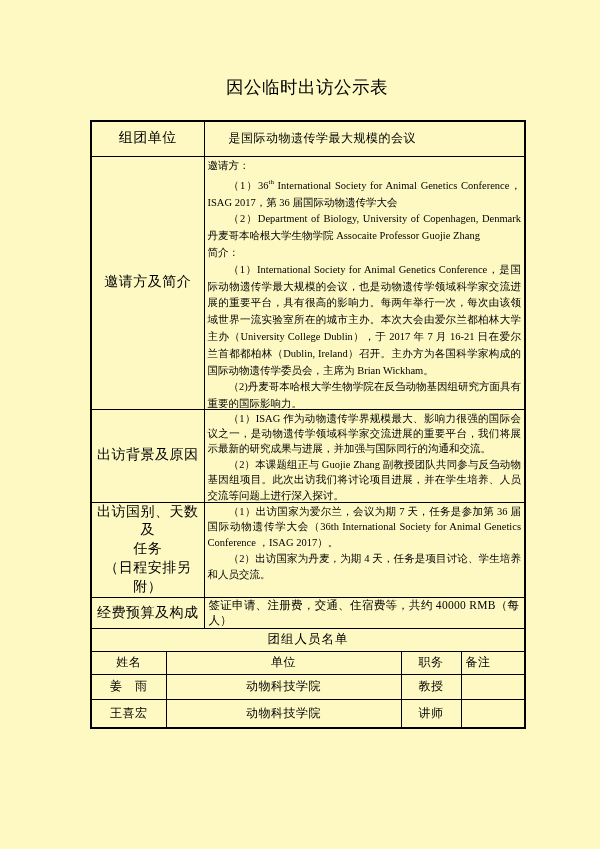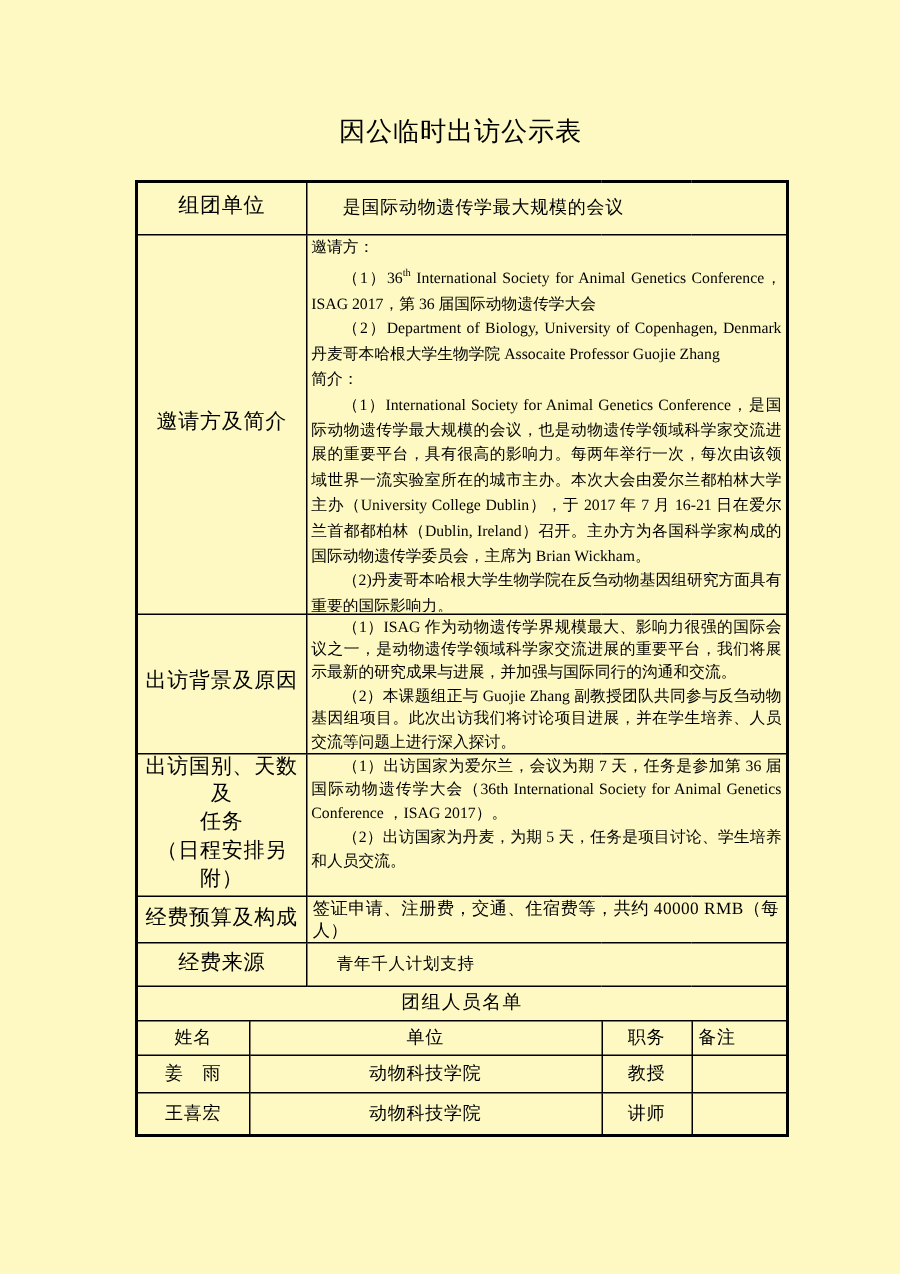--- a/index.html
+++ b/index.html
@@ -103,34 +103,30 @@
       </td>
     </tr>
 
     <tr style="height:80px">
       <td colspan="2" class="cell-label pre-line">出访国别、天数及
 任务
 （日程安排另附）</td>
       <td colspan="3" class="cell-body">
         <div class="body-wrap fs-body lh-it" style="height:78px">
           <p class="indent">（1）出访国家为爱尔兰，会议为期 7 天，任务是参加第 36 届国际动物遗传学大会（36th International Society for Animal Genetics Conference ，ISAG 2017）。</p>
-          <p class="indent">（2）出访国家为丹麦，为期 5 天，任务是项目讨论、学生培养和人员交流。</p>
+          <p class="indent">（2）出访国家为丹麦，为期 4 天，任务是项目讨论、学生培养和人员交流。</p>
         </div>
       </td>
     </tr>
 
     <tr style="height:30px">
       <td colspan="2" class="cell-label">经费预算及构成</td>
       <td colspan="3" class="budget-value">签证申请、注册费，交通、住宿费等，共约 40000 RMB（每人）</td>
     </tr>
 
-    <tr style="height:29px">
-      <td colspan="2" class="cell-label">经费来源</td>
-      <td colspan="3" class="funding-value">青年千人计划支持</td>
-    </tr>
 
     <tr style="height:23px">
       <td colspan="5" class="roster-title">团组人员名单</td>
     </tr>
 
     <tr style="height:23px">
       <td class="roster-cell">姓名</td>
       <td colspan="2" class="roster-cell">单位</td>
       <td class="roster-cell">职务</td>
       <td class="roster-cell roster-note">备注</td>

